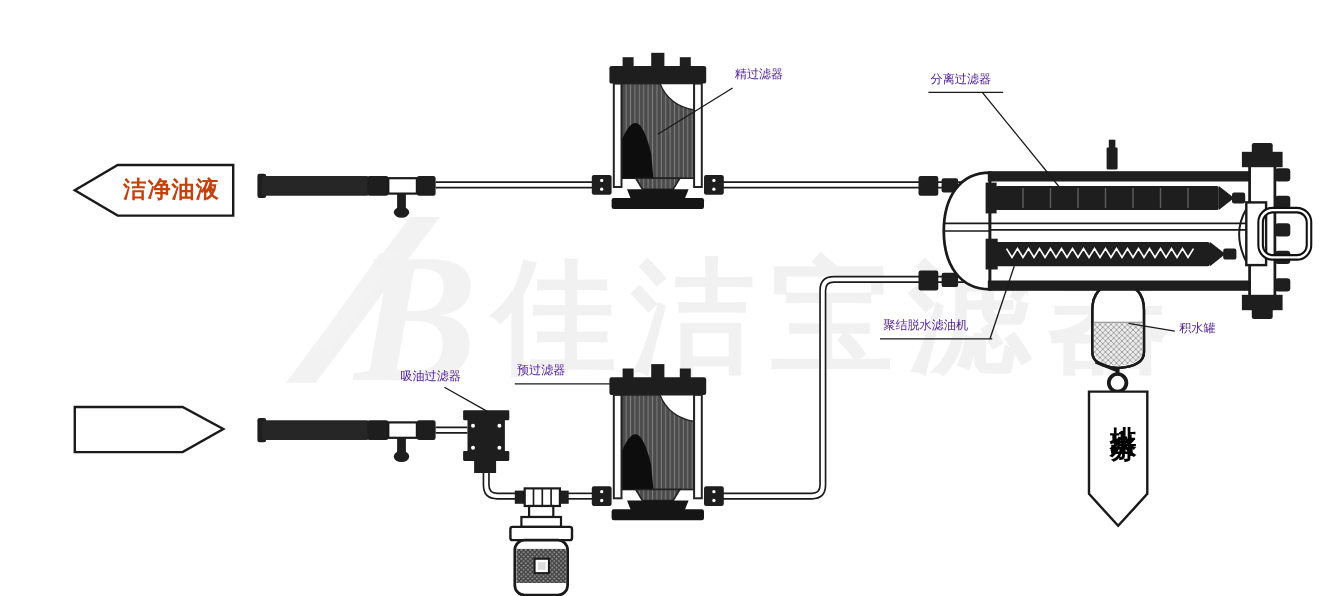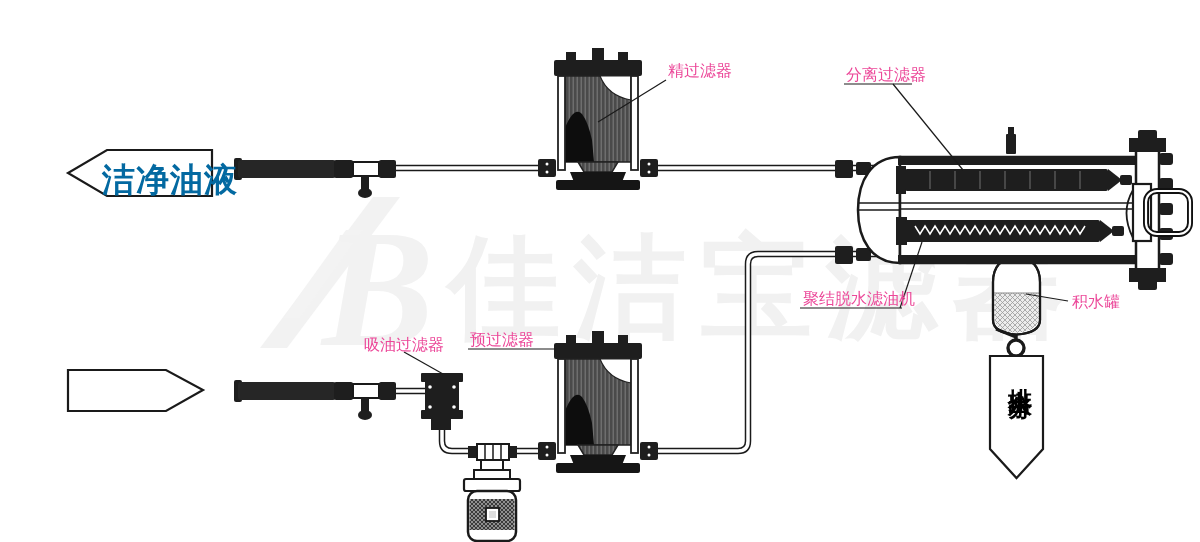--- a/index.html
+++ b/index.html
@@ -1,20 +1,20 @@
 <!DOCTYPE html>
 <html><head>
 <meta charset="utf-8">
 <style>
   html,body{margin:0;padding:0;background:#fff;}
   .stage{position:relative;width:1200px;height:542px;background:#ffffff;overflow:hidden;
          font-family:"Liberation Serif","DejaVu Serif",serif;color:#111;}
   .stage svg{position:absolute;left:0;top:0;}
-  .lbl{position:absolute;font-size:16px;line-height:1.1;white-space:nowrap;color:#ec4899;}
-  .flow{position:absolute;font-size:33px;font-weight:bold;letter-spacing:1px;white-space:nowrap;color:#0369a1;}
+  .lbl{position:absolute;font-size:11px;line-height:1.1;white-space:nowrap;color:#4c1d95;}
+  .flow{position:absolute;font-size:21px;font-weight:bold;letter-spacing:1px;white-space:nowrap;color:#c2410c;}
   .vflow{position:absolute;font-size:24px;font-weight:bold;writing-mode:vertical-rl;
          text-orientation:upright;letter-spacing:3px;color:#000;}
 </style>
 </head>
 <body>
 
 <div class="stage">
 
 <svg width="1200" height="542" viewBox="0 0 1200 542">
   <defs>

